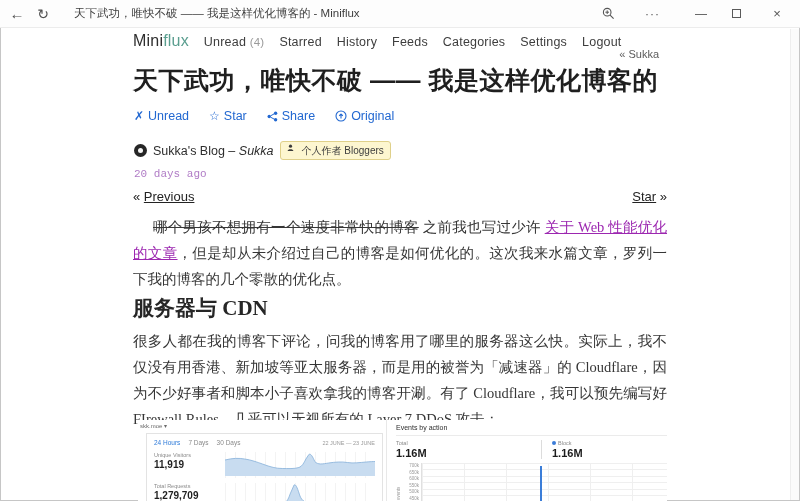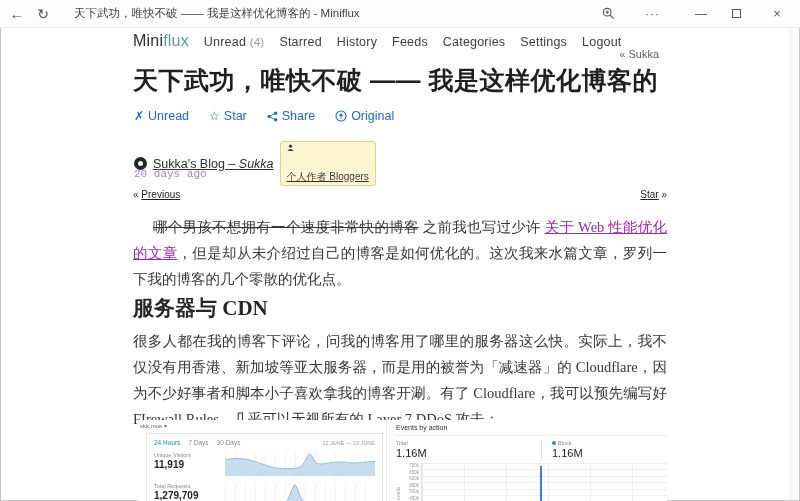--- a/index.html
+++ b/index.html
@@ -38,31 +38,31 @@
   .search-link { position:absolute; top:20px; right:8px; font-size:11px; color:#5c5c5c; cursor:pointer; }
   
   .h1 { position:absolute; top:36px; left:0; width:100%;
     font-size:25px; font-weight:bold; color:#1f1f1f; letter-spacing:.5px; white-space:nowrap; }
   .actions { position:absolute; top:81px; left:1px; display:flex; gap:20px;
     font-size:12.5px; color:#2268d1; align-items:center; }
   .actions .act { display:flex; align-items:center; gap:4px; cursor:pointer; }
   .actions .ico { font-size:12px; }
   .actions svg { display:block; }
   .author { position:absolute; top:113px; left:1px; display:flex; align-items:center;
-    gap:6px; font-size:12.5px; color:#2e2e2e;text-decoration:underline; }
+    gap:6px; font-size:12.5px; color:#2e2e2e; }
   .avatar { width:13px; height:13px; border-radius:50%; background:#262626; position:relative; flex:0 0 auto; }
   .avatar::after { content:""; position:absolute; left:4px; top:4px; width:5px; height:5px;
     border-radius:50%; background:#f5f5f5; }
   .author em { font-style:italic; }
-  .badge { display:inline-flex; align-items:flex-start; gap:19px; background:#fdf6d0;
-    border:1px solid #dfd08a; border-radius:3px; padding:1.5px 6px; font-size:10px; color:#3c3c3c;flex-direction:column; }
+  .badge { display:inline-flex; align-items:flex-start; gap:8px; background:#fdf6d0;
+    border:1px solid #dfd08a; border-radius:3px; padding:1.5px 6px; font-size:10px; color:#3c3c3c; }
   .badge svg { display:block; }
   .date { position:absolute; top:140px; left:1px; font-size:11px; color:#b07cc6;font-family:Liberation Mono, monospace; }
   .pagination { position:absolute; top:161px; left:0; width:100%; display:flex;
-    justify-content:space-between; font-size:10px; color:#232323; }
+    justify-content:space-between; font-size:13px; color:#232323; }
   .pagination .pg { cursor:pointer; }
   .pagination .u { text-decoration:underline; }
   
   .p1 { position:absolute; top:186px; left:0; width:100%;
     font-family:"Liberation Serif", serif; font-size:14.5px; line-height:1.8;
     color:#363636; text-align:justify; }
   .p1 .strike { text-decoration:line-through;padding-left:20px; }
   .p1 a { color:#9c27b0; text-decoration:underline; cursor:pointer; }
   .h2 { position:absolute; top:266px; left:0; font-family:"Liberation Serif", serif;
     font-size:21px; font-weight:bold; color:#262626; }
@@ -88,21 +88,21 @@
     background:repeating-linear-gradient(to right,#f3f3f3 0 1px,transparent 1px 10px); }
   
   .ev { position:absolute; left:248px; top:0; width:281px; height:200px;
     border-left:1px solid #e8e8e8; padding-left:9px; }
   .ev-title { font-size:7px; color:#2e2e2e; padding:4px 0 4px; border-bottom:1px solid #ebebeb; }
   .ev-stats { display:flex; margin-top:4px; }
   .ev-cell { width:145px; }
   .ev-cell + .ev-cell { border-left:1px solid #dcdcdc; padding-left:10px; width:auto; }
   .ev-cap { font-size:5.5px; color:#8a8a8a; display:flex; align-items:center; gap:2px; }
   .ev-dot { width:4px; height:4px; border-radius:50%; background:#3b7dd8; display:inline-block; }
-  .ev-num { font-size:11px; font-weight:normal; color:#1c1c1c; margin-top:1px; }
+  .ev-num { font-size:11px; font-weight:bold; color:#1c1c1c; margin-top:1px; }
   .ev-chart { display:flex; margin-top:4px; height:60px; }
   .ev-ylab { width:7px; font-size:4.5px; color:#9a9a9a; writing-mode:vertical-rl;
     transform:rotate(180deg); text-align:center; }
   .ev-ticks { width:18px; text-align:right; padding-right:2px; }
   .ev-ticks div { font-size:4.5px; color:#9a9a9a; height:6.5px; line-height:6.5px; }
   .ev-plot { flex:1; position:relative; border-left:1px solid #e0e0e0;
     background:
       repeating-linear-gradient(to bottom,#efefef 0 1px,transparent 1px 6.5px),
       repeating-linear-gradient(to right,#efefef 0 1px,transparent 1px 42px); }
   .ev-spike { position:absolute; left:48%; top:3px; bottom:0; width:2px; background:#3b7dd8; }

